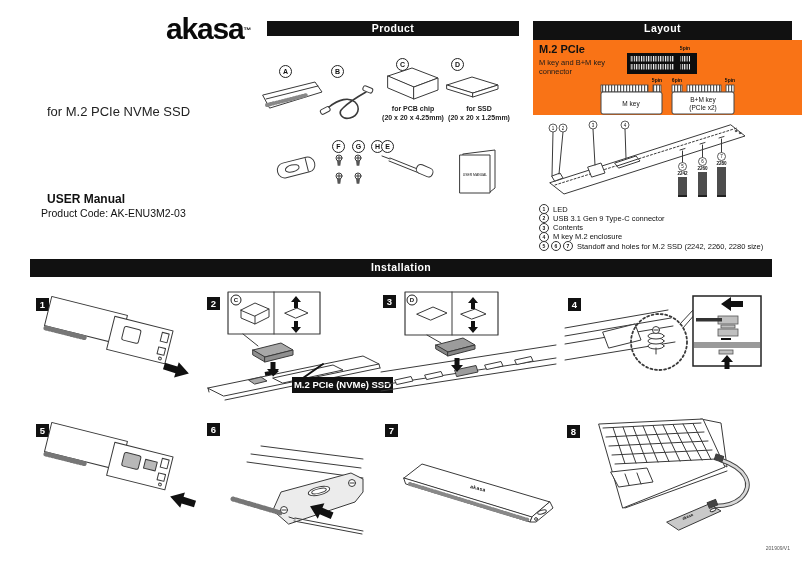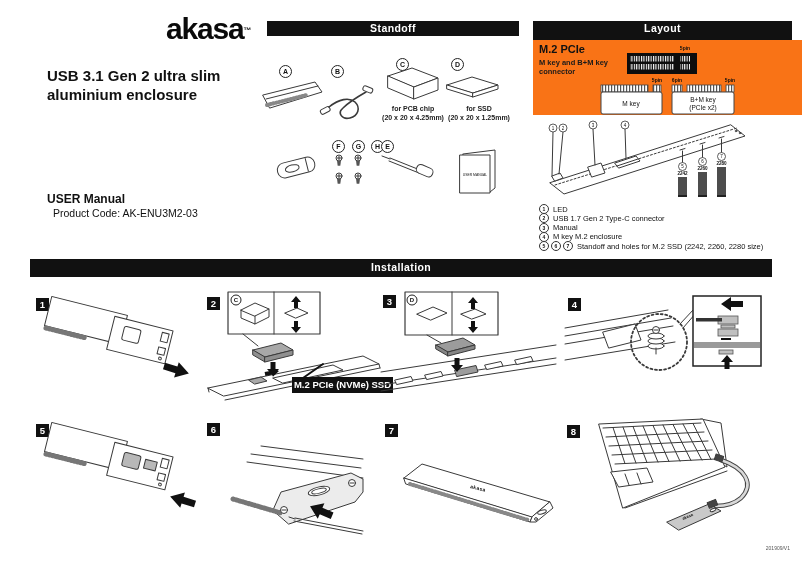--- a/index.html
+++ b/index.html
@@ -8,30 +8,30 @@
   
   .hdr{position:absolute;background:#111;color:#fff;font-weight:bold;font-size:10.5px;
        text-align:center;letter-spacing:.4px;}
   
   .brand{position:absolute;left:166px;top:12px;font-size:30px;font-weight:bold;
          letter-spacing:-1.2px;color:#0a0a0a;}
   .brand .tm{font-size:8px;vertical-align:6px;letter-spacing:0;}
   .title{position:absolute;left:47px;top:66px;font-size:15px;font-weight:bold;line-height:19px;}
   .subtitle{position:absolute;left:47px;top:104px;font-size:13px;color:#222;}
   .um{position:absolute;left:47px;top:192px;font-size:12px;font-weight:bold;}
-  .pc{position:absolute;left:53px;top:207px;font-size:10.5px;}
+  .pc{position:absolute;left:41px;top:207px;font-size:10.5px;}
   
   .circ{position:absolute;width:11px;height:11px;border:1px solid #222;border-radius:50%;
         font-size:7px;font-weight:bold;line-height:11px;text-align:center;background:#fff;}
   
   .cap{position:absolute;font-size:7px;font-weight:bold;text-align:center;line-height:8.5px;color:#222;}
   
   .gray-panel{position:absolute;left:533px;top:40px;width:296px;height:75px;background:#f97316;}
   .panel-title{position:absolute;left:6px;top:3px;font-size:11px;font-weight:bold;}
-  .panel-sub{position:absolute;left:6px;top:18px;font-size:7.5px;font-weight:bold;line-height:9px;color:#1a1a1a;}
+  .panel-sub{position:absolute;left:6px;top:18px;font-size:7.5px;font-weight:normal;line-height:9px;color:#1a1a1a;}
   
   .legend{position:absolute;left:539px;top:204px;width:252px;}
   .lgd-row{height:9.3px;font-size:7.5px;white-space:nowrap;color:#111;}
   .lgd-num{display:inline-block;width:8px;height:8px;border:0.8px solid #333;border-radius:50%;
            font-size:5px;line-height:8px;text-align:center;margin-right:2px;vertical-align:0.5px;
            font-weight:bold;background:#fff;}
   .lgd-txt{margin-left:2px;text-align:center;}
   
   .stepnum{position:absolute;width:13px;height:13px;background:#111;color:#fff;
            font-size:9.5px;font-weight:bold;line-height:13px;text-align:center;}
@@ -43,28 +43,25 @@
   svg{position:absolute;overflow:visible;}
   svg text{font-family:"Liberation Sans",sans-serif;fill:#111;}
   .ln{stroke:#3a3a3a;fill:none;stroke-width:1;stroke-linecap:round;stroke-linejoin:round;}
 </style>
 </head>
 <body>
 
 <div class="page">
 
   <div class="brand"><span>akasa</span><span class="tm">™</span></div>
-  <div class="title">
-    <div>USB 3.1 Gen 2 ultra slim</div>
-    <div>aluminium enclosure</div>
-  </div>
+  <div class="subtitle">for M.2 PCIe NVMe SSD</div>
   <div class="um">USER Manual</div>
   <div class="pc">Product Code: AK-ENU3M2-03</div>
 
-  <div class="hdr" style="left:267px;top:21px;width:252px;height:15px;line-height:15px;">Standoff</div>
+  <div class="hdr" style="left:267px;top:21px;width:252px;height:15px;line-height:15px;">Product</div>
 
   <div class="circ" style="left:279px;top:65px;">A</div>
   <div class="circ" style="left:331px;top:65px;">B</div>
   <div class="circ" style="left:396px;top:58px;">C</div>
   <div class="circ" style="left:451px;top:58px;">D</div>
   <div class="circ" style="left:332px;top:140px;">F</div>
   <div class="circ" style="left:352px;top:140px;">G</div>
   <div class="circ" style="left:371px;top:140px;">H</div>
   <div class="circ" style="left:381px;top:140px;">E</div>
 
@@ -243,22 +240,22 @@
       <rect x="165" y="57" width="9" height="25" fill="#4d4d4d"></rect>
         <rect x="165" y="80" width="9" height="2" fill="#222"></rect>
       <text x="188.5" y="50" font-size="4.6" font-weight="bold" text-anchor="middle">2280</text>
       <rect x="184" y="52" width="9" height="30" fill="#4d4d4d"></rect>
         <rect x="184" y="80" width="9" height="2" fill="#222"></rect>
     </g>
   </svg>
 
   <div class="legend">
     <div class="lgd-row"><span class="lgd-num">1</span><span class="lgd-txt">LED</span></div>
-    <div class="lgd-row"><span class="lgd-num">2</span><span class="lgd-txt">USB 1.7 Gen 2 Type-C connector</span></div>
-    <div class="lgd-row"><span class="lgd-num">3</span><span class="lgd-txt">Manual</span></div>
+    <div class="lgd-row"><span class="lgd-num">2</span><span class="lgd-txt">USB 3.1 Gen 9 Type-C connector</span></div>
+    <div class="lgd-row"><span class="lgd-num">3</span><span class="lgd-txt">Contents</span></div>
     <div class="lgd-row"><span class="lgd-num">4</span><span class="lgd-txt">M key M.2 enclosure</span></div>
     <div class="lgd-row"><span class="lgd-num">5</span><span class="lgd-num">6</span><span class="lgd-num">7</span><span class="lgd-txt">Standoff and holes for M.2 SSD (2242, 2260, 2280 size)</span></div>
   </div>
 
   <div class="hdr" style="left:30px;top:259px;width:742px;height:18px;line-height:16px;">Installation</div>
 
   <div class="stepnum" style="left:36px;top:298px;">1</div>
   <div class="stepnum" style="left:207px;top:297px;">2</div>
   <div class="stepnum" style="left:383px;top:295px;">3</div>
   <div class="stepnum" style="left:568px;top:298px;">4</div>

